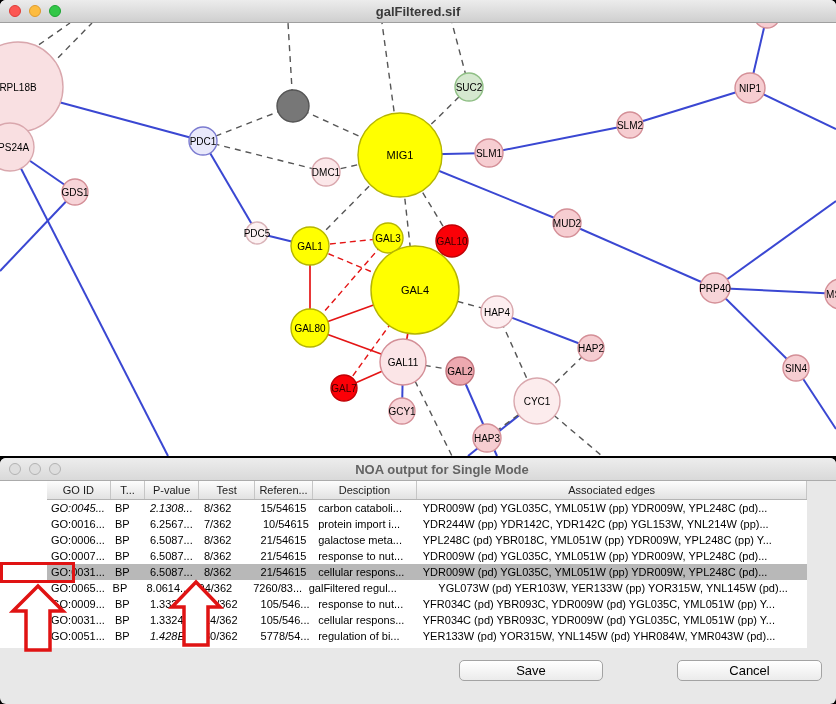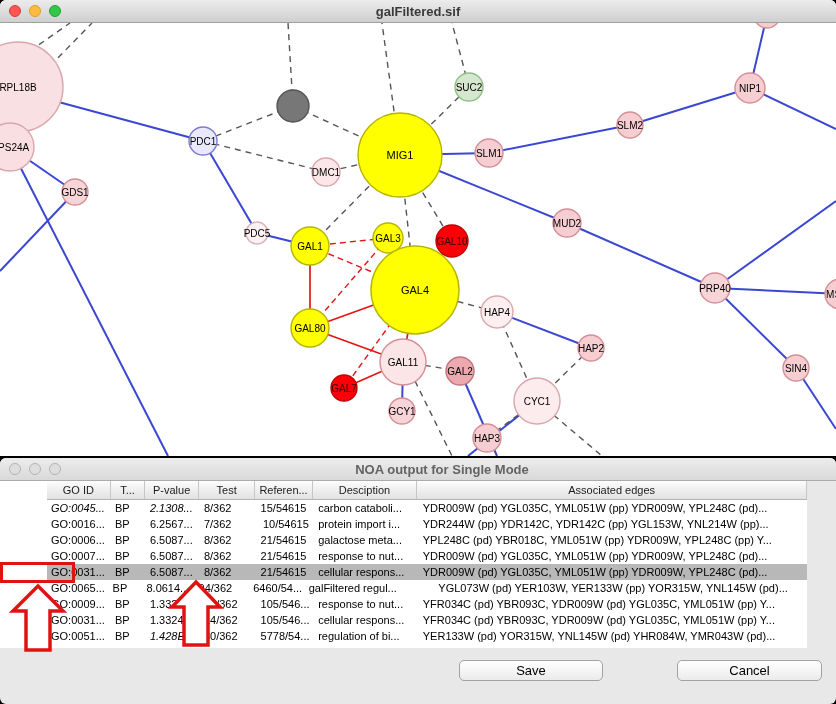--- a/index.html
+++ b/index.html
@@ -238,21 +238,21 @@
             <div class="cell" style="width: 62px;">8/362</div>
             <div class="cell" style="width: 63px;">21/54615</div>
             <div class="cell" style="width: 115px;">cellular respons...</div>
             <div class="cell" style="width: 429px;">YDR009W (pd) YGL035C, YML051W (pp) YDR009W, YPL248C (pd)...</div>
           </div>
           <div class="row">
             <div class="cell" style="width: 70px;">GO:0065...</div>
             <div class="cell" style="width: 38px;">BP</div>
             <div class="cell" style="width: 59px;">8.0614...</div>
             <div class="cell" style="width: 62px;">94/362</div>
-            <div class="cell" style="width: 63px;">6460/54...</div>
+            <div class="cell" style="width: 63px;">7260/83...</div>
             <div class="cell" style="width: 115px;">galFiltered regul...</div>
             <div class="cell" style="width: 429px; margin-left: 29px;">YGL073W (pd) YER103W, YER133W (pp) YOR315W, YNL145W (pd)...</div>
           </div>
           <div class="row">
             <div class="cell" style="width: 70px;">GO:0009...</div>
             <div class="cell" style="width: 38px;">BP</div>
             <div class="cell" style="width: 59px;">1.3324...</div>
             <div class="cell" style="width: 62px;">14/362</div>
             <div class="cell" style="width: 63px;">105/546...</div>
             <div class="cell" style="width: 115px;">response to nut...</div>

